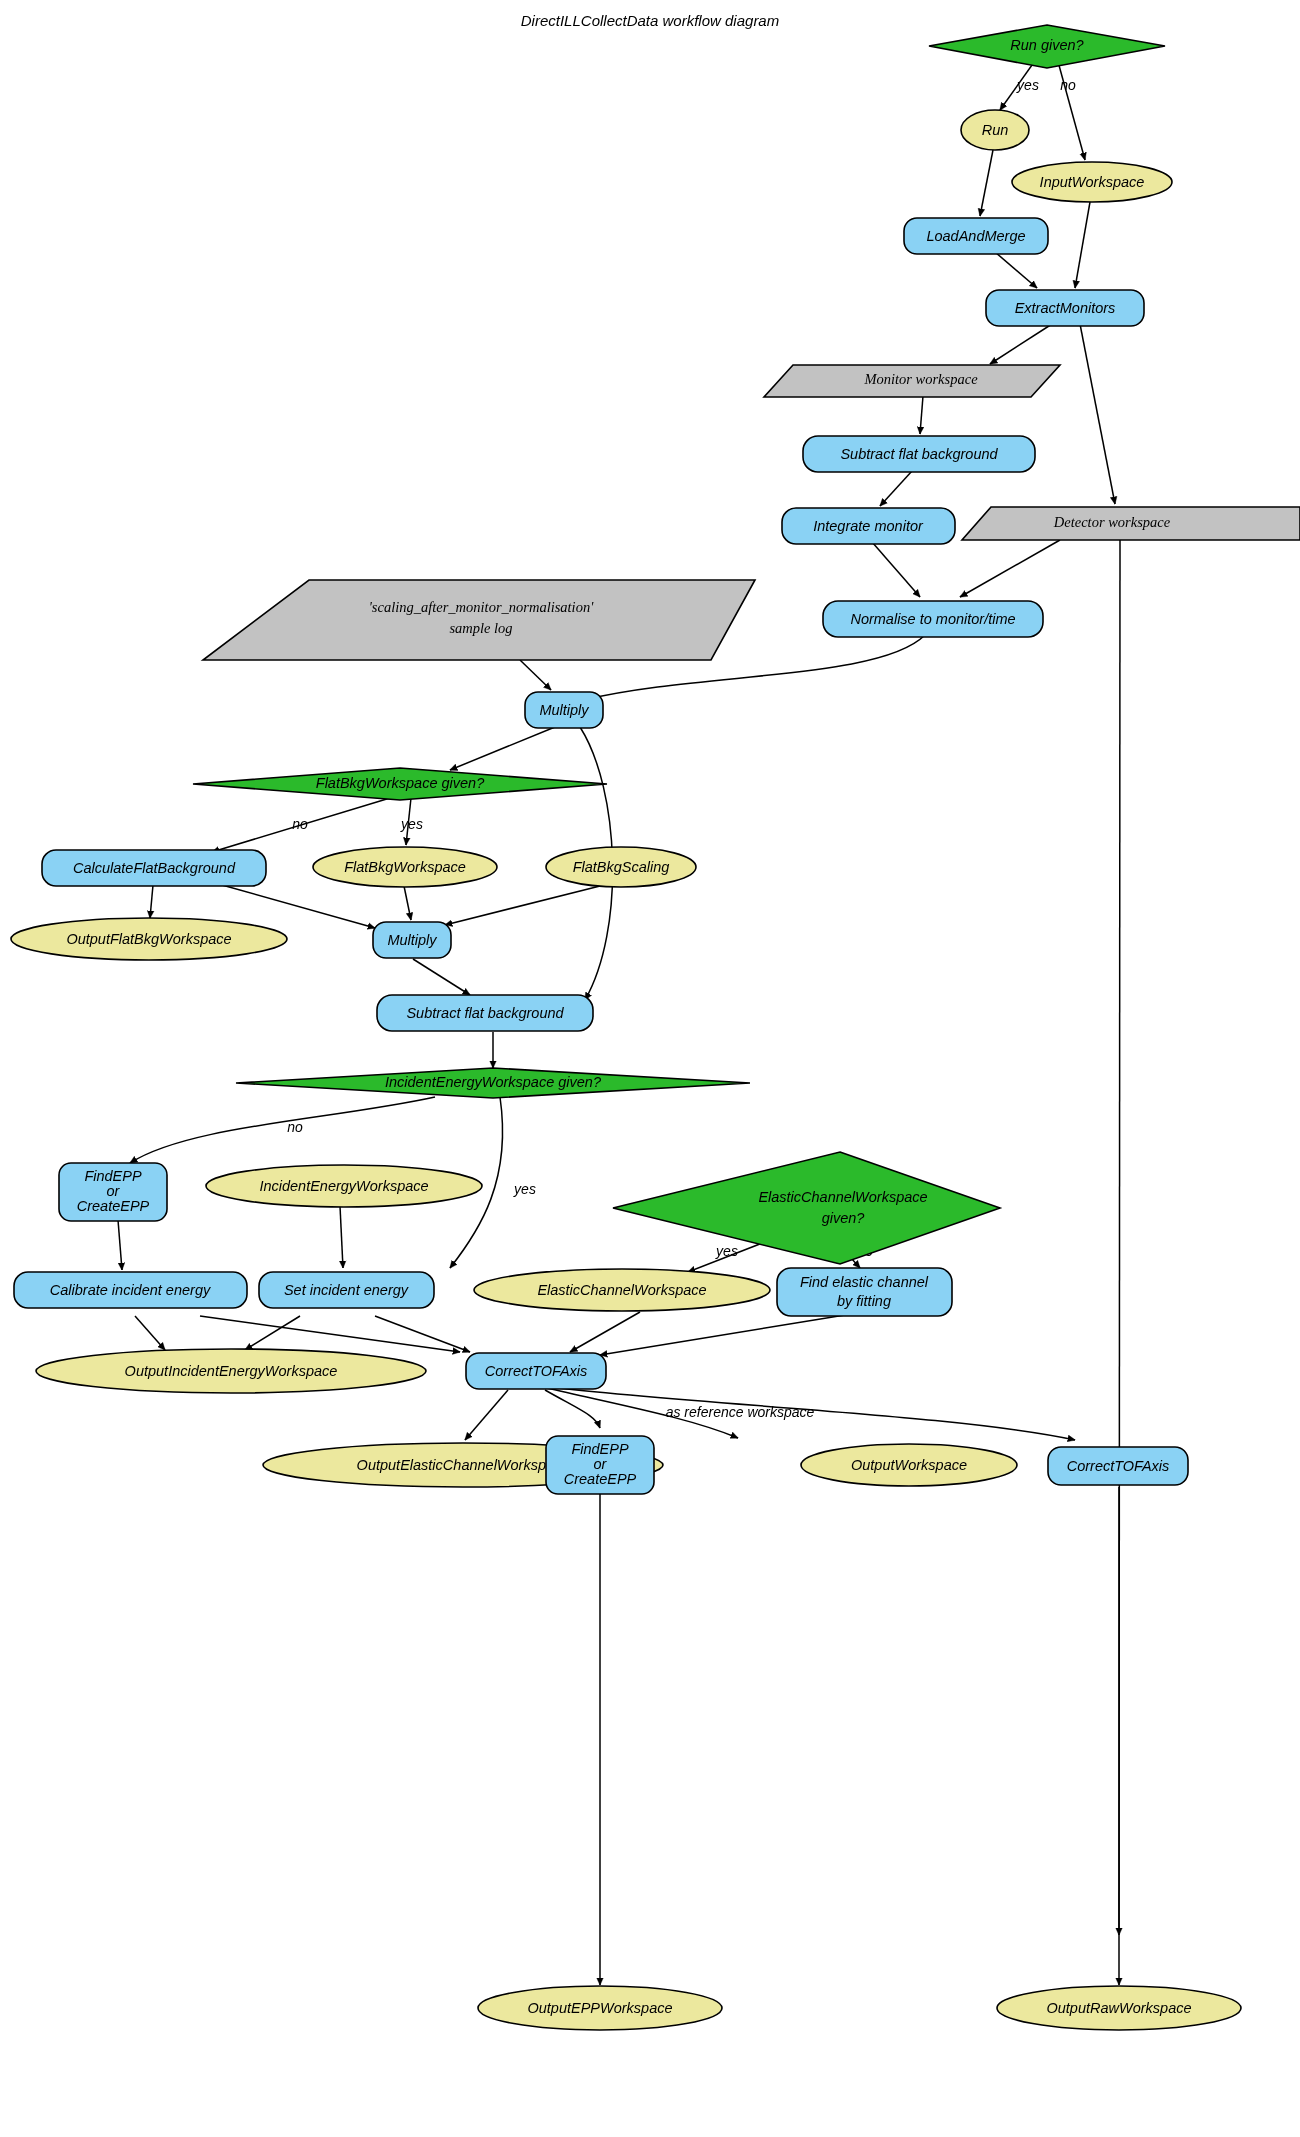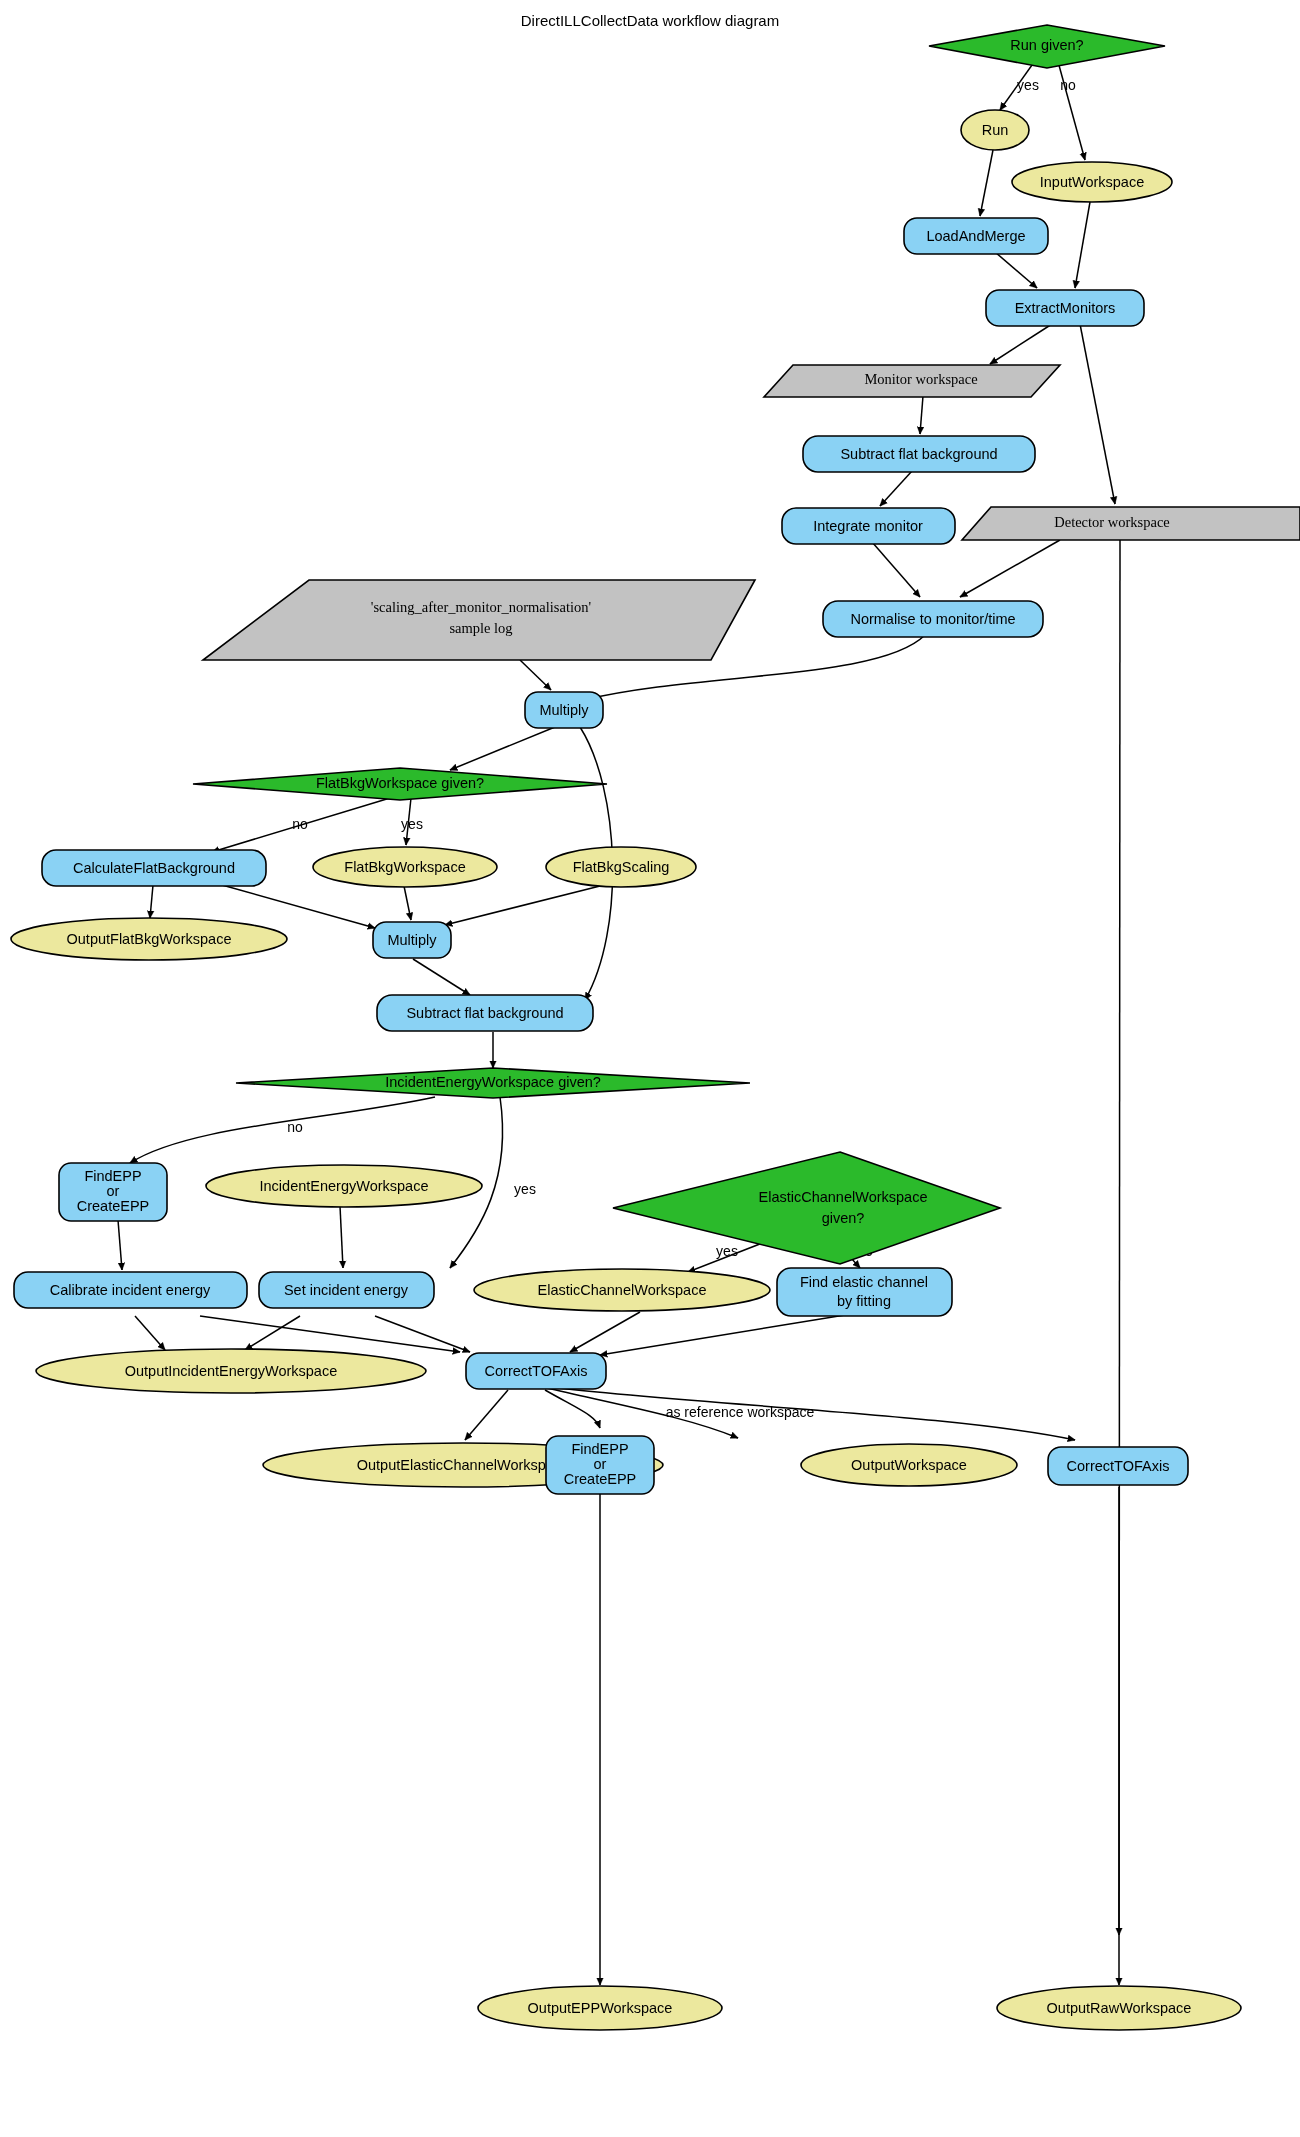--- a/index.html
+++ b/index.html
@@ -12,20 +12,21 @@
     height: 2137px;
     font-family: "Liberation Sans", sans-serif;
     overflow: hidden;
     position: relative;
   }
   #diagram-root {
     position: absolute;
     left: 0; top: 0;
     width: 1300px;
     height: 2137px;
+    font-style: italic;
   }
   svg.wf {
     display: block;
     width: 1300px;
     height: 2137px;
   }
   .node-shape { stroke: #000000; stroke-width: 1.6; }
   .decision  { fill: #2bba2b; }
   .action    { fill: #8ad2f4; }
   .property  { fill: #ece89e; }

